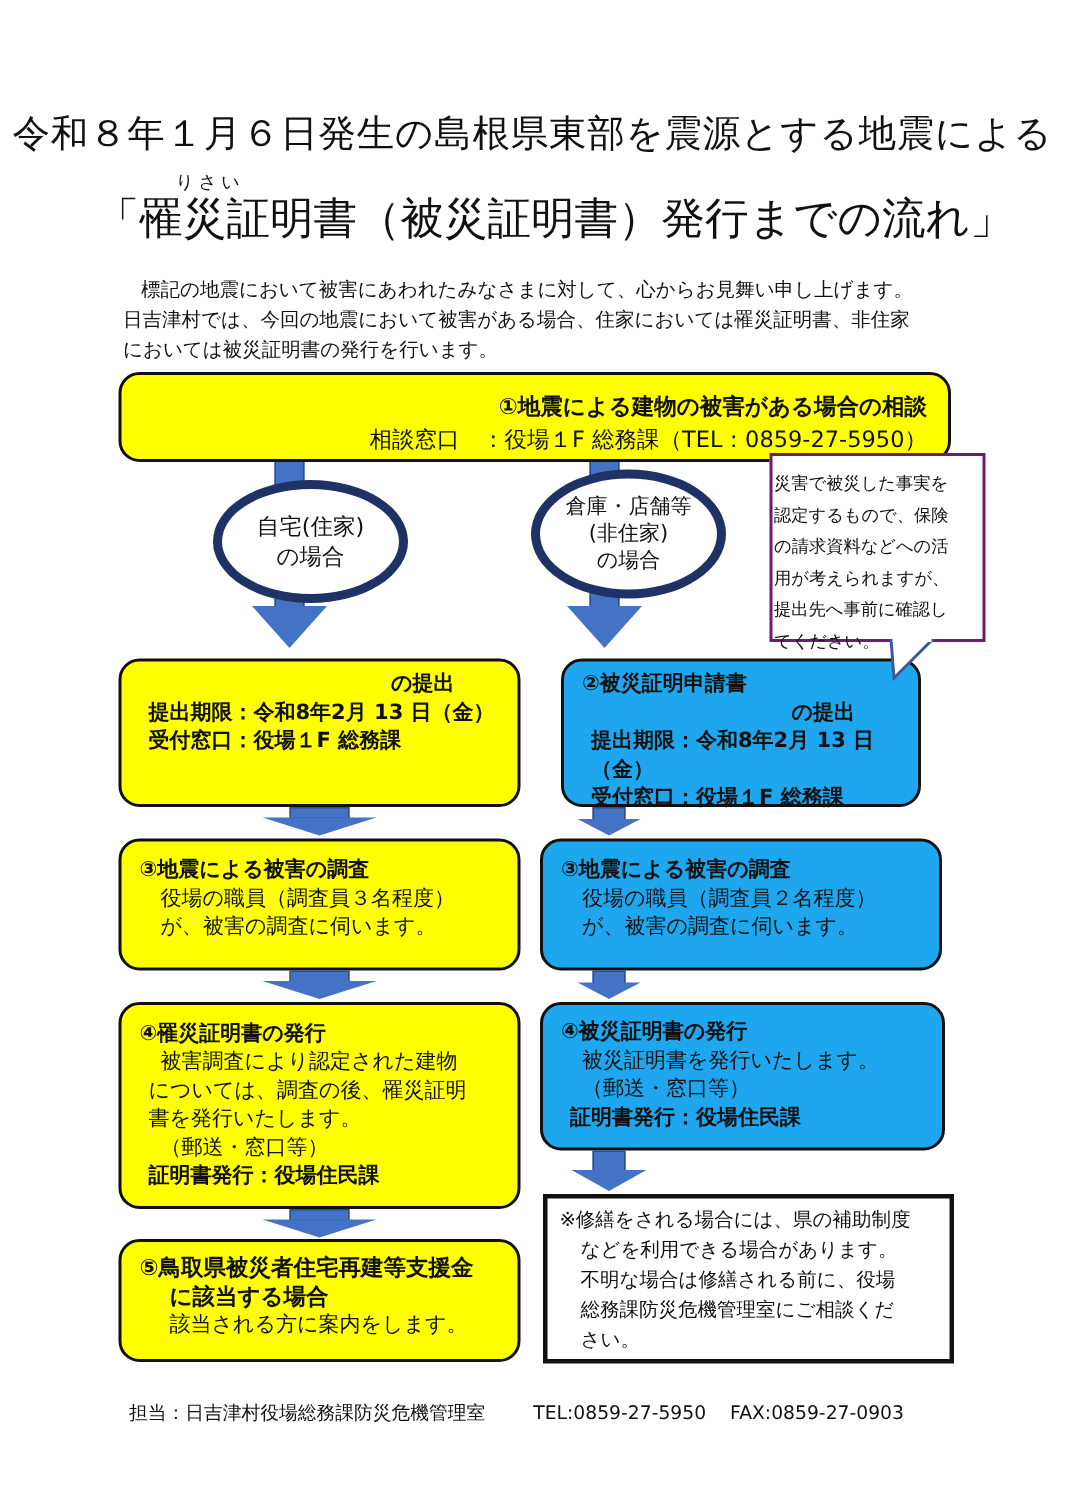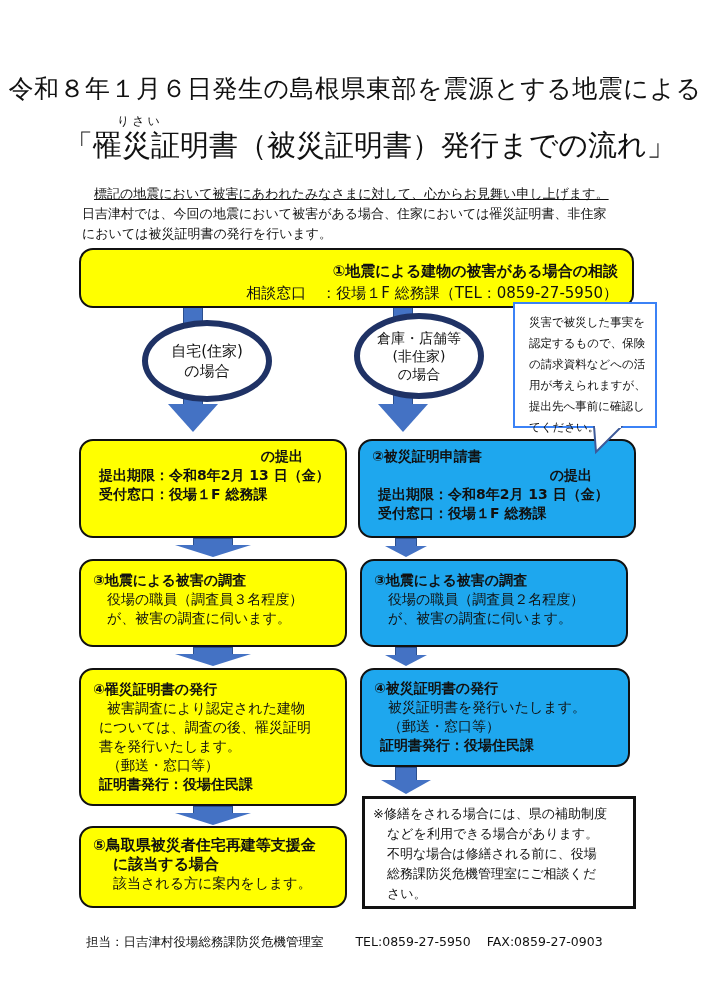--- a/index.html
+++ b/index.html
@@ -5,36 +5,36 @@
   * { box-sizing: border-box; margin: 0; padding: 0; }
   html, body { width: 710px; height: 1004px; background: #ffffff; overflow: hidden; }
   body { position: relative; font-family: "DejaVu Sans", "Liberation Sans", sans-serif; color: #111; }
   .abs { position: absolute; }
 
   .headline { left: 0; width: 710px; top: 72px; text-align: center; font-size: 25px; letter-spacing: 0.5px; }
   .ruby { left: 117px; top: 113px; font-size: 12px; letter-spacing: 3px; font-family: Liberation Mono, monospace; }
   .title { left: 64px; top: 126px; font-size: 29px; letter-spacing: 0px; white-space: nowrap; }
   .intro { left: 82px; top: 184px; width: 580px; font-size: 13px; line-height: 20px; }
   .intro p { white-space: nowrap; }
-  .intro p.indent { padding-left: 12px; text-decoration: underline; }
+  .intro p.indent { padding-left: 12px; }
 
   .box { position: absolute; border: 2.5px solid #111; border-radius: 14px; padding: 6px 12px; font-size: 14px; line-height: 19px; }
   .yellow { background: #ffff00; }
   .blue { background: #1ea7ee; }
   .box .h { font-weight: bold; }
   .box .i1 { padding-left: 14px; }
   .box .b { font-weight: bold; }
   .box .r { text-align: right; padding-right: 30px; font-weight: bold; }
 
   .conn { position: absolute; background: #4472c4; border: 1px solid #2b4f8e; }
   .arrow { position: absolute; width: 0; height: 0; }
 
   .ellipse { position: absolute; border: 6px solid #1f3265; border-radius: 50%; background: #fff; display: flex; align-items: center; justify-content: center; text-align: center; font-size: 15px; line-height: 20px; }
 
-  .callout { position: absolute; left: 513px; top: 302px; width: 144px; height: 126px; background: #fff; border: 2px solid #3b82f6; padding: 8px 6px 4px 14px; font-size: 11.5px; line-height: 21px; z-index: 5; }
+  .callout { position: absolute; left: 513px; top: 302px; width: 144px; height: 126px; background: #fff; border: 2px solid #701a75; padding: 8px 6px 4px 1px; font-size: 11.5px; line-height: 21px; z-index: 5; }
   .callout-tail { position: absolute; z-index: 6; }
 
   .note { position: absolute; left: 362px; top: 796px; width: 274px; height: 113px; border: 3px solid #111; background: #fff; padding: 5px 8px; font-size: 13px; line-height: 20px; }
   .note .i { padding-left: 14px; }
 
   .footer { left: 86px; top: 934px; font-size: 12.5px; white-space: nowrap; }
   .footer span + span { margin-left: 28px; }
 </style>
 </head>
 <body>
@@ -112,21 +112,21 @@
 </div>
 <div class="conn" style="left:193px;top:806px;width:40px;height:8px;"></div>
 <div class="arrow" style="left:175px;top:813px;border-left:38px solid transparent;border-right:38px solid transparent;border-top:12px solid #4472c4;"></div>
 
 <div class="box yellow" style="left:79px;top:826px;width:268px;height:82px;padding-top:8px;font-size:15px;">
   <div class="h">⑤鳥取県被災者住宅再建等支援金</div>
   <div class="h i1" style="padding-left:20px;">に該当する場合</div>
   <div class="i1" style="padding-left:20px;font-size:14px;">該当される方に案内をします。</div>
 </div>
 
-<div class="box blue" style="left:358px;top:439px;width:278px;height:99px;">
+<div class="box blue" style="left:374px;top:439px;width:240px;height:99px;">
   <div class="h">②被災証明申請書</div>
   <div class="r">の提出</div>
   <div class="b i1" style="padding-left:6px;">提出期限：令和8年2月 13 日（金）</div>
   <div class="b i1" style="padding-left:6px;">受付窓口：役場１F 総務課</div>
 </div>
 <div class="conn" style="left:395px;top:538px;width:22px;height:10px;"></div>
 <div class="arrow" style="left:385px;top:546px;border-left:21px solid transparent;border-right:21px solid transparent;border-top:11px solid #4472c4;"></div>
 
 <div class="box blue" style="left:360px;top:559px;width:268px;height:88px;padding-top:10px;">
   <div class="h">③地震による被害の調査</div>

